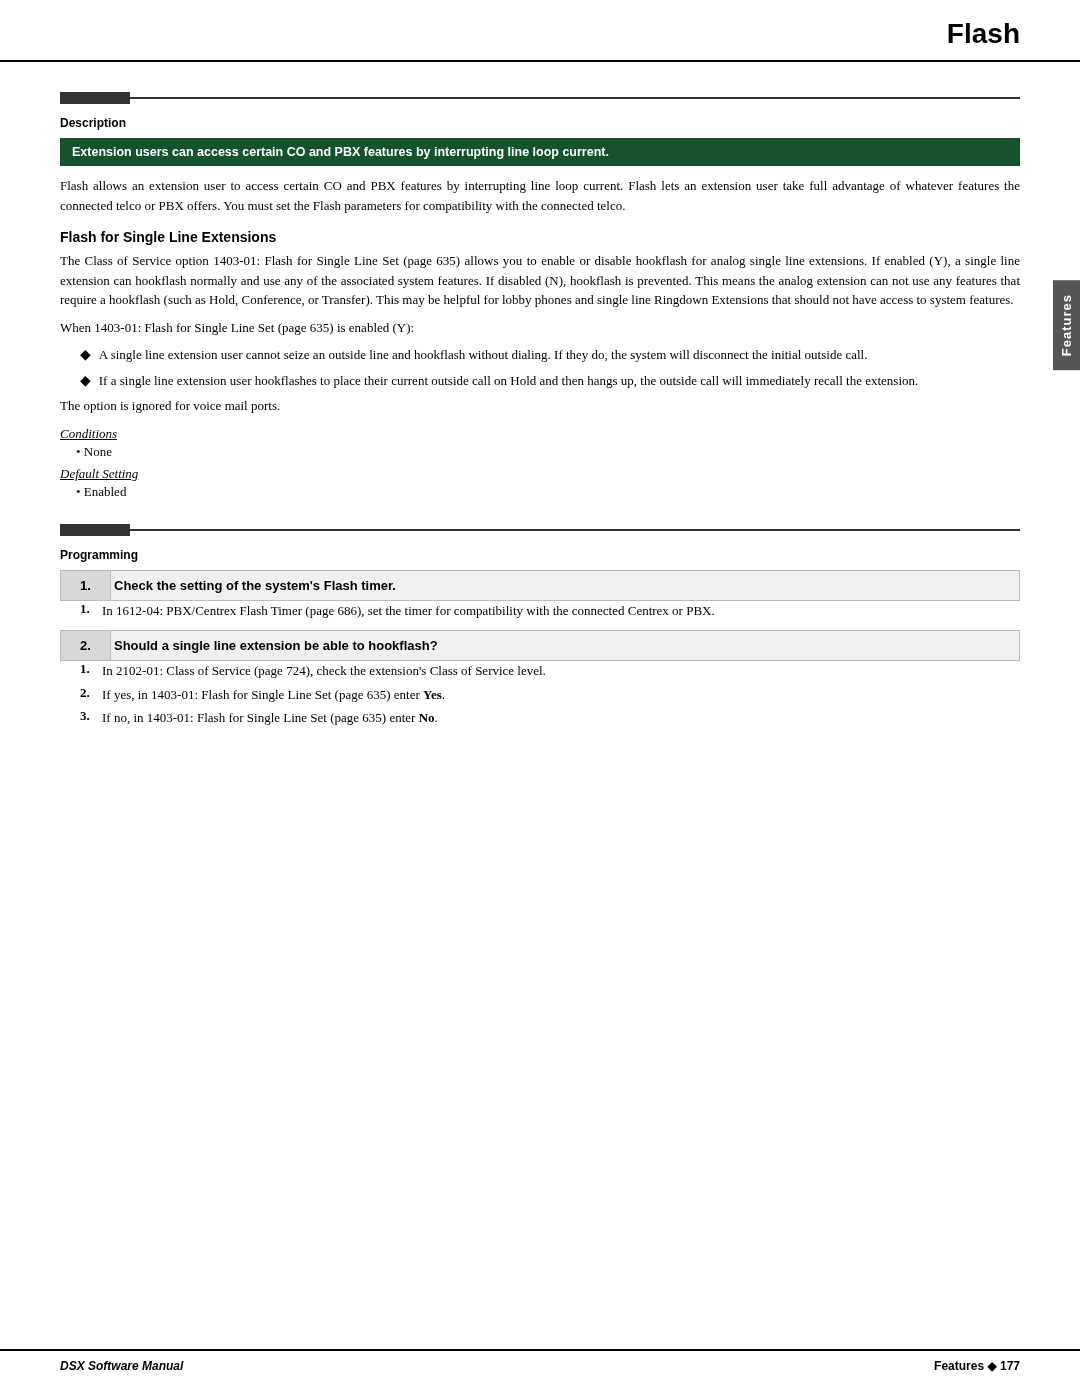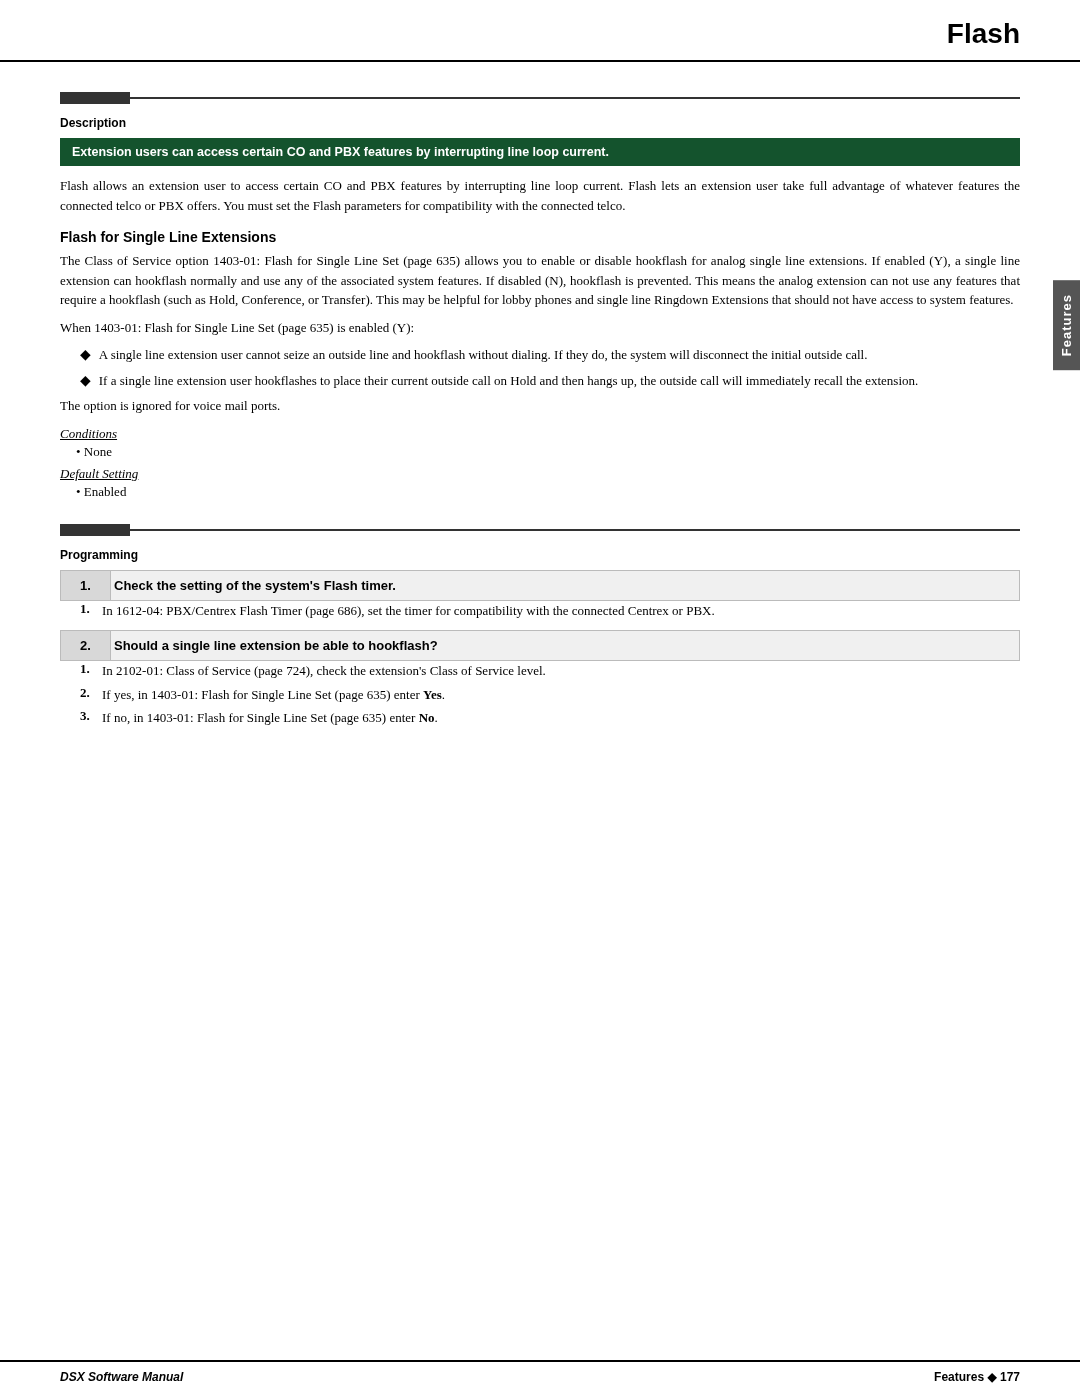--- a/index.html
+++ b/index.html
@@ -213,21 +213,21 @@
     }
     .italic-ref {
     }
     .bold-inline {
       font-weight: bold;
     }
 
     
     .page-footer {
       position: absolute;
-      bottom: 5px;
+      bottom: 16px;
       left: 0;
       right: 0;
       border-top: 2px solid #000;
       display: flex;
       justify-content: space-between;
       padding: 8px 60px;
       font-family: Arial, sans-serif;
       font-size: 12px;
     }
     .footer-left { font-style: italic; font-weight: bold; }

